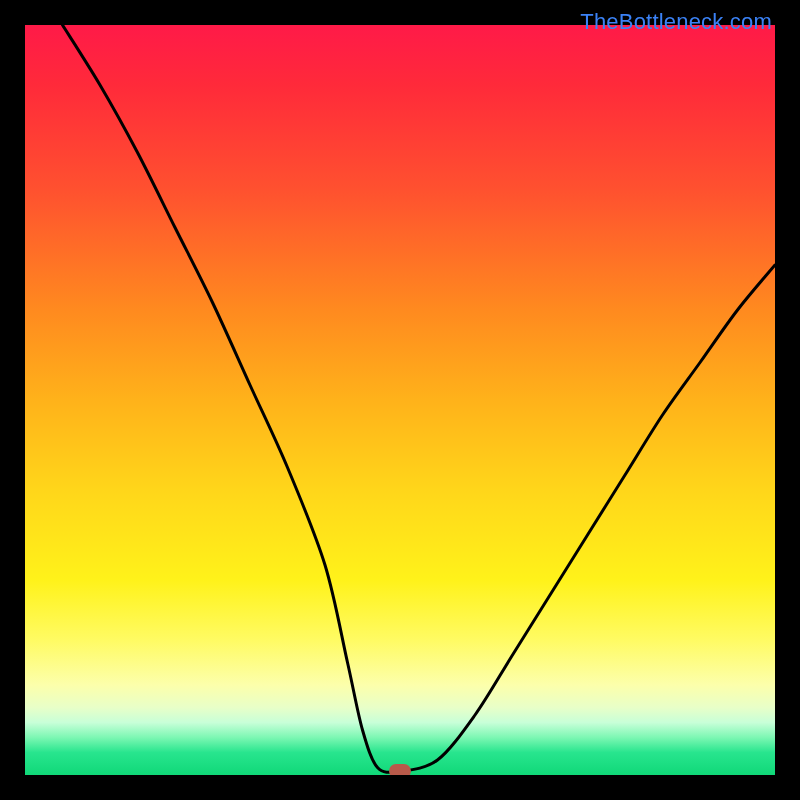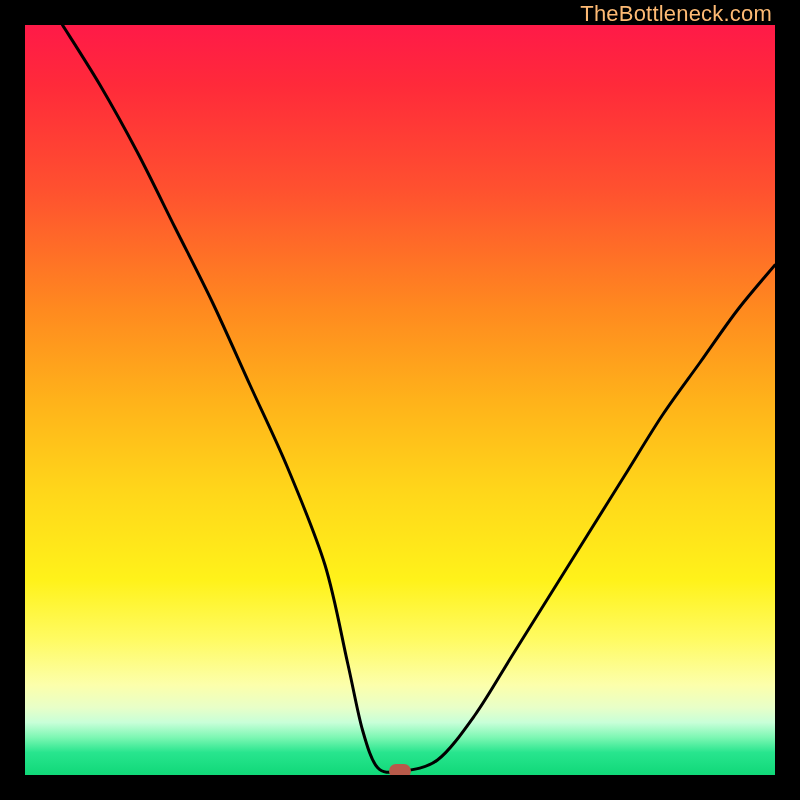--- a/index.html
+++ b/index.html
@@ -45,23 +45,23 @@
       #fcffab 88%,
       #e8ffc8 91%,
       #c8ffd8 93%,
       #7cf7b3 95%,
       #28e58e 97%,
       #10d878 100%
     );
   }
   .watermark {
     position: absolute;
-    top: 1px;
+    top: 9px;
     right: 28px;
-    color: #fdba74;
+    color: #3b82f6;
     font-size: 22px;
     font-weight: 500;
     letter-spacing: 0.2px;
     z-index: 10;
   }
   svg.curve {
     position: absolute;
     top: 0;
     left: 0;
     width: 100%;

